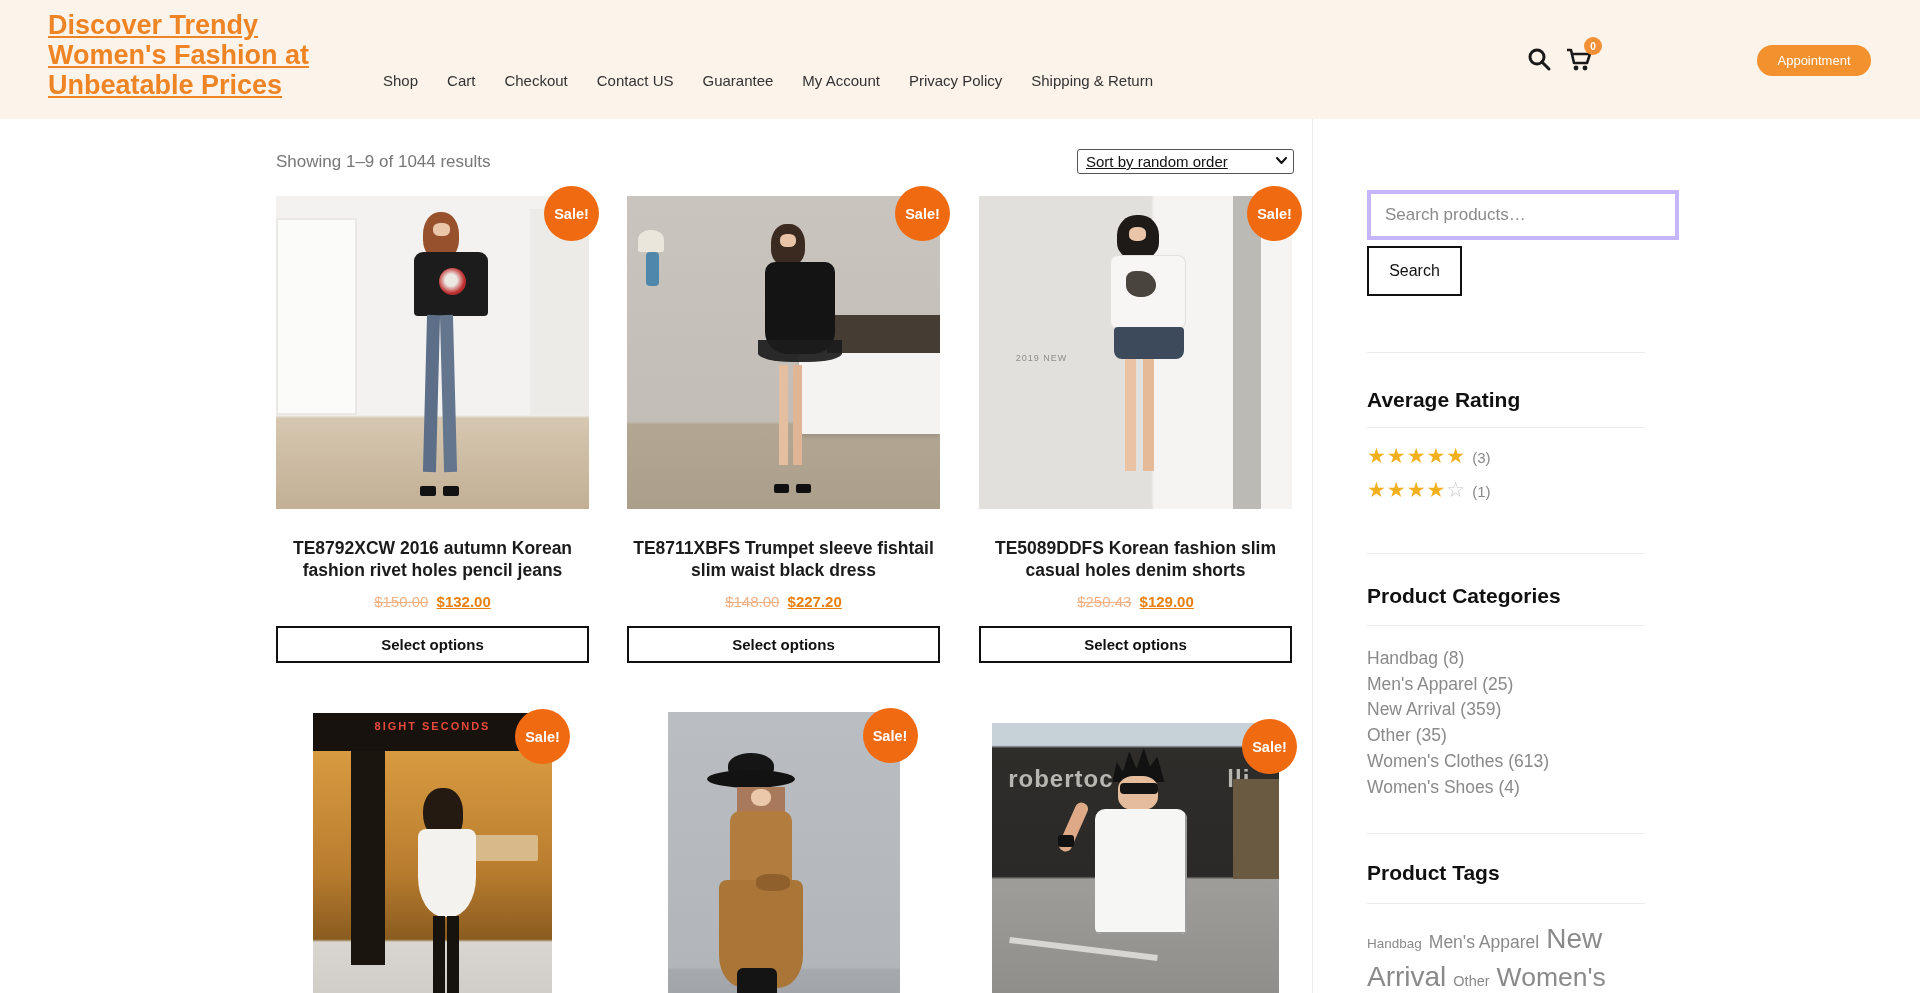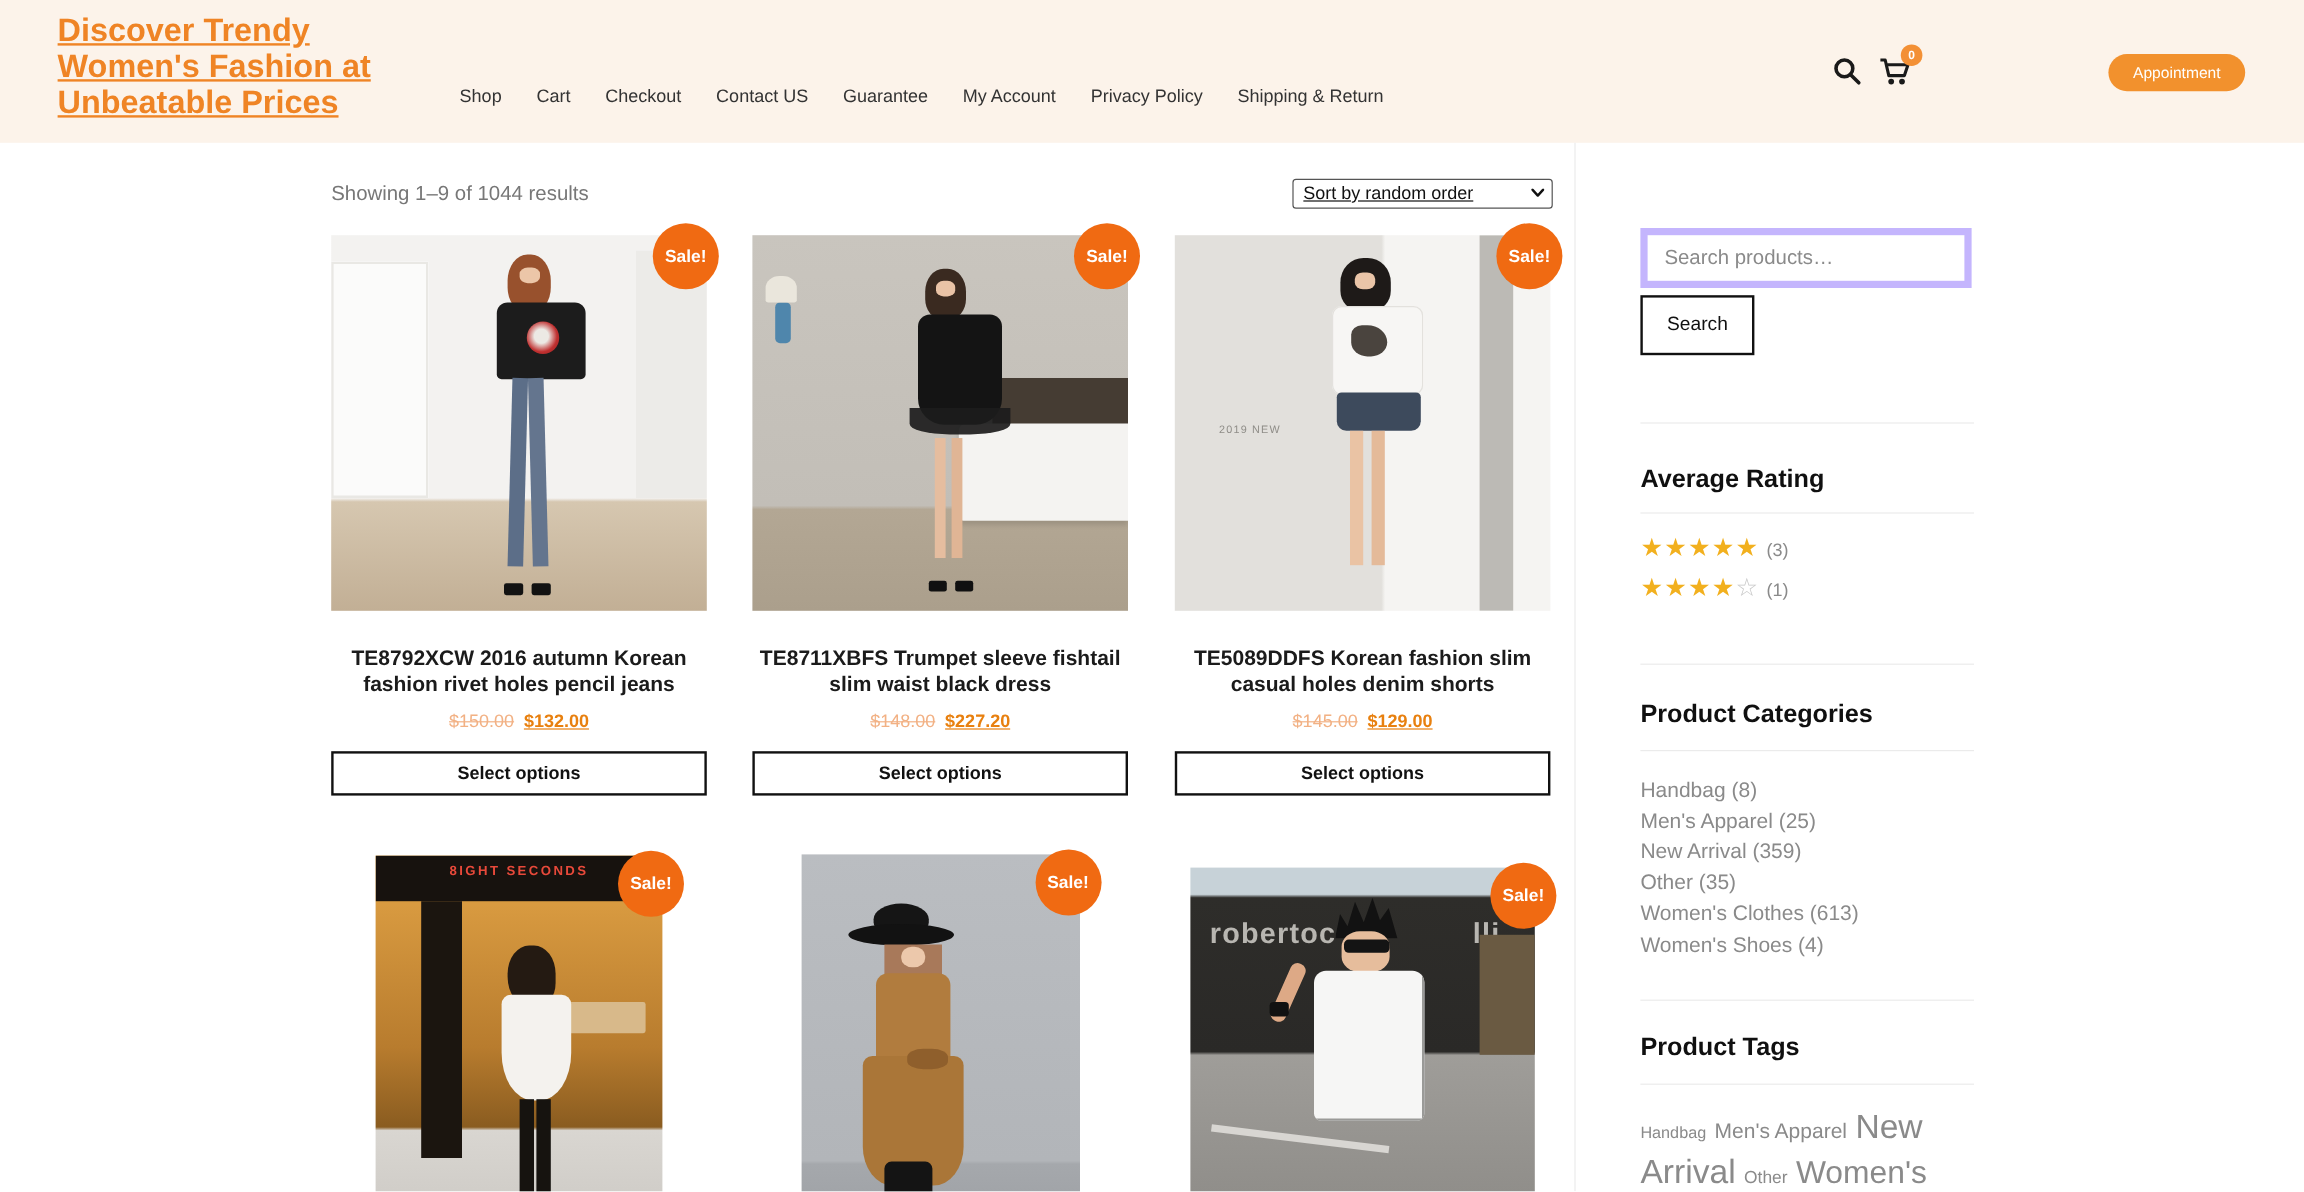--- a/index.html
+++ b/index.html
@@ -37,21 +37,21 @@
   .badge2{top:-4px;right:-18px;}
   .ptitle{margin:28px 6px 0;font-size:17.5px;line-height:1.28;font-weight:700;color:#1b1b1b;cursor:pointer;}
   .pprice{margin-top:11px;font-size:15px;}
   .pprice .old{color:#f2b184;text-decoration:line-through;margin-right:4px;}
   .pprice .new{color:#e8800f;font-weight:700;text-decoration:underline;}
   .pbtn{margin-top:16px;width:100%;height:37px;background:#fff;border:2px solid #111;
     font-weight:700;font-size:15px;font-family:inherit;color:#111;cursor:pointer;}
 
   
   .side{position:absolute;left:1367px;top:0;width:278px;}
-  .s-input{position:absolute;left:0;top:190px;width:276px;height:50px;border:6px solid #c4b5fd;
+  .s-input{position:absolute;left:0;top:190px;width:312px;height:50px;border:4px solid #c4b5fd;
     font-size:17px;font-family:inherit;color:#555;padding:0 14px;box-sizing:border-box;background:#fff;}
   .s-input::placeholder{color:#8a8a8a;}
   .s-btn{position:absolute;left:0;top:246px;width:95px;height:50px;background:#fff;border:2px solid #111;
     font-size:16px;font-family:inherit;color:#111;cursor:pointer;}
   .shr{position:absolute;left:0;width:278px;height:1px;background:#ebebeb;}
   .shead{position:absolute;left:0;font-size:21px;font-weight:700;color:#101010;margin:0;}
   .rrow{position:absolute;left:0;font-size:21px;cursor:pointer;white-space:nowrap;}
   .rrow .st{color:#f2b01e;letter-spacing:1px;}
   .rrow .ste{color:#c8c8c8;letter-spacing:1px;}
   .rrow .cnt{color:#8a8a8a;font-size:15px;margin-left:6px;}
@@ -173,21 +173,21 @@
         <div class="abs" style="left:47%;top:24%;width:30px;height:26px;background:#4a443e;border-radius:30% 55% 45% 45%;"></div>
         <div class="abs" style="left:43%;top:42%;width:70px;height:32px;background:#3d4a5c;border-radius:4px 4px 8px 8px;"></div>
         <div class="abs" style="left:46.5%;top:52%;width:11px;height:36%;background:#eac3a4;"></div>
         <div class="abs" style="left:52.5%;top:52%;width:11px;height:36%;background:#e4ba99;"></div>
         <div class="abs signtext" style="left:-30%;top:50%;font-size:9px;color:#8f8d88;font-weight:400;letter-spacing:1px;">2019 NEW</div>
       </div>
       <span class="badge">Sale!</span>
     </div>
     <h3 class="ptitle">TE5089DDFS Korean fashion slim casual holes denim shorts</h3>
     <div class="pprice">
-      <span class="old">$145.00</span>
+      <span class="old">$250.43</span>
       <span class="new">$129.00</span>
     </div>
     <button class="pbtn">Select options</button>
   </article>
 
   <article class="card" style="left:276px;top:713px;">
     <div class="imgwrap2" style="width:239px;height:290px;">
       <div class="pimg" style="background:linear-gradient(180deg,#d89a40 14%,#b87c2e 55%,#8a5c20 78%,#d9d6d1 79%,#cfccc7 100%);">
         <div class="abs" style="left:0;top:0;width:100%;height:13%;background:#17120e;"></div>
         <div class="abs signtext" style="top:2.5%;font-size:11px;color:#e8493a;letter-spacing:2px;">8IGHT SECONDS</div>

